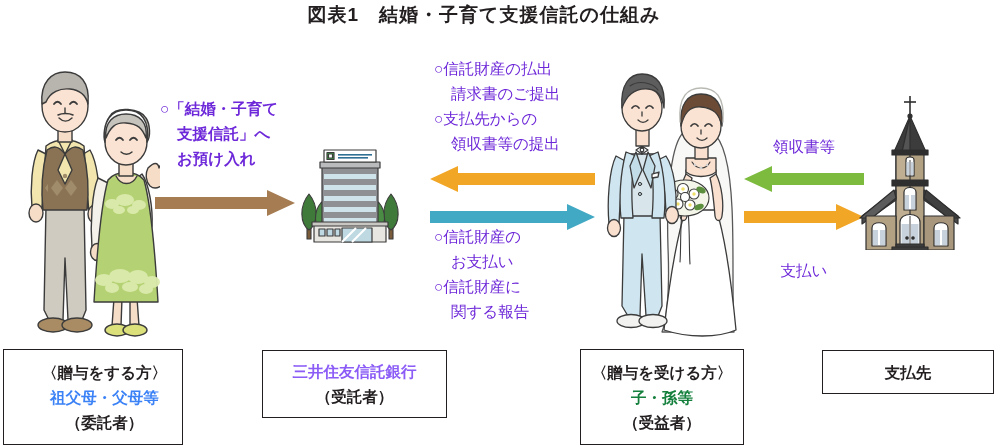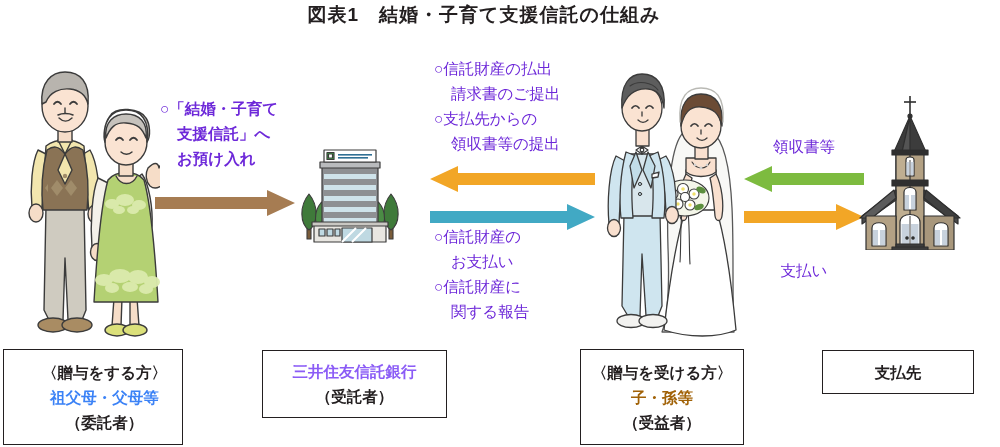--- a/index.html
+++ b/index.html
@@ -59,21 +59,21 @@
     font-weight: bold;
     line-height: 25px;
     display: flex;
     flex-direction: column;
     justify-content: center;
     color: #231f20;
   }
   .labelbox .row { display: block; white-space: nowrap; }
   .brown { color: #3b82f6; }
   .teal  { color: #8b5cf6; }
-  .amber { color: #a16207; }
+  .amber { color: #15803d; }
 
   
   .illus { position: absolute; }
   .illus svg { display: block; }
 </style>
 </head>
 <body>
 
 <div id="page">
 
@@ -469,17 +469,17 @@
     <span class="row teal">三井住友信託銀行</span>
     <span class="row">（受託者）</span>
   </div>
 
   <div class="labelbox" style="left:580px; top:349px; width:164px; height:96px;">
     <span class="row">〈贈与を受ける方〉</span>
     <span class="row amber">子・孫等</span>
     <span class="row">（受益者）</span>
   </div>
 
-  <div class="labelbox" style="left:822px; top:350px; width:152px; height:44px;">
+  <div class="labelbox" style="left:822px; top:350px; width:172px; height:44px;">
     <span class="row">支払先</span>
   </div>
 
 </div>
 
 </body></html>

